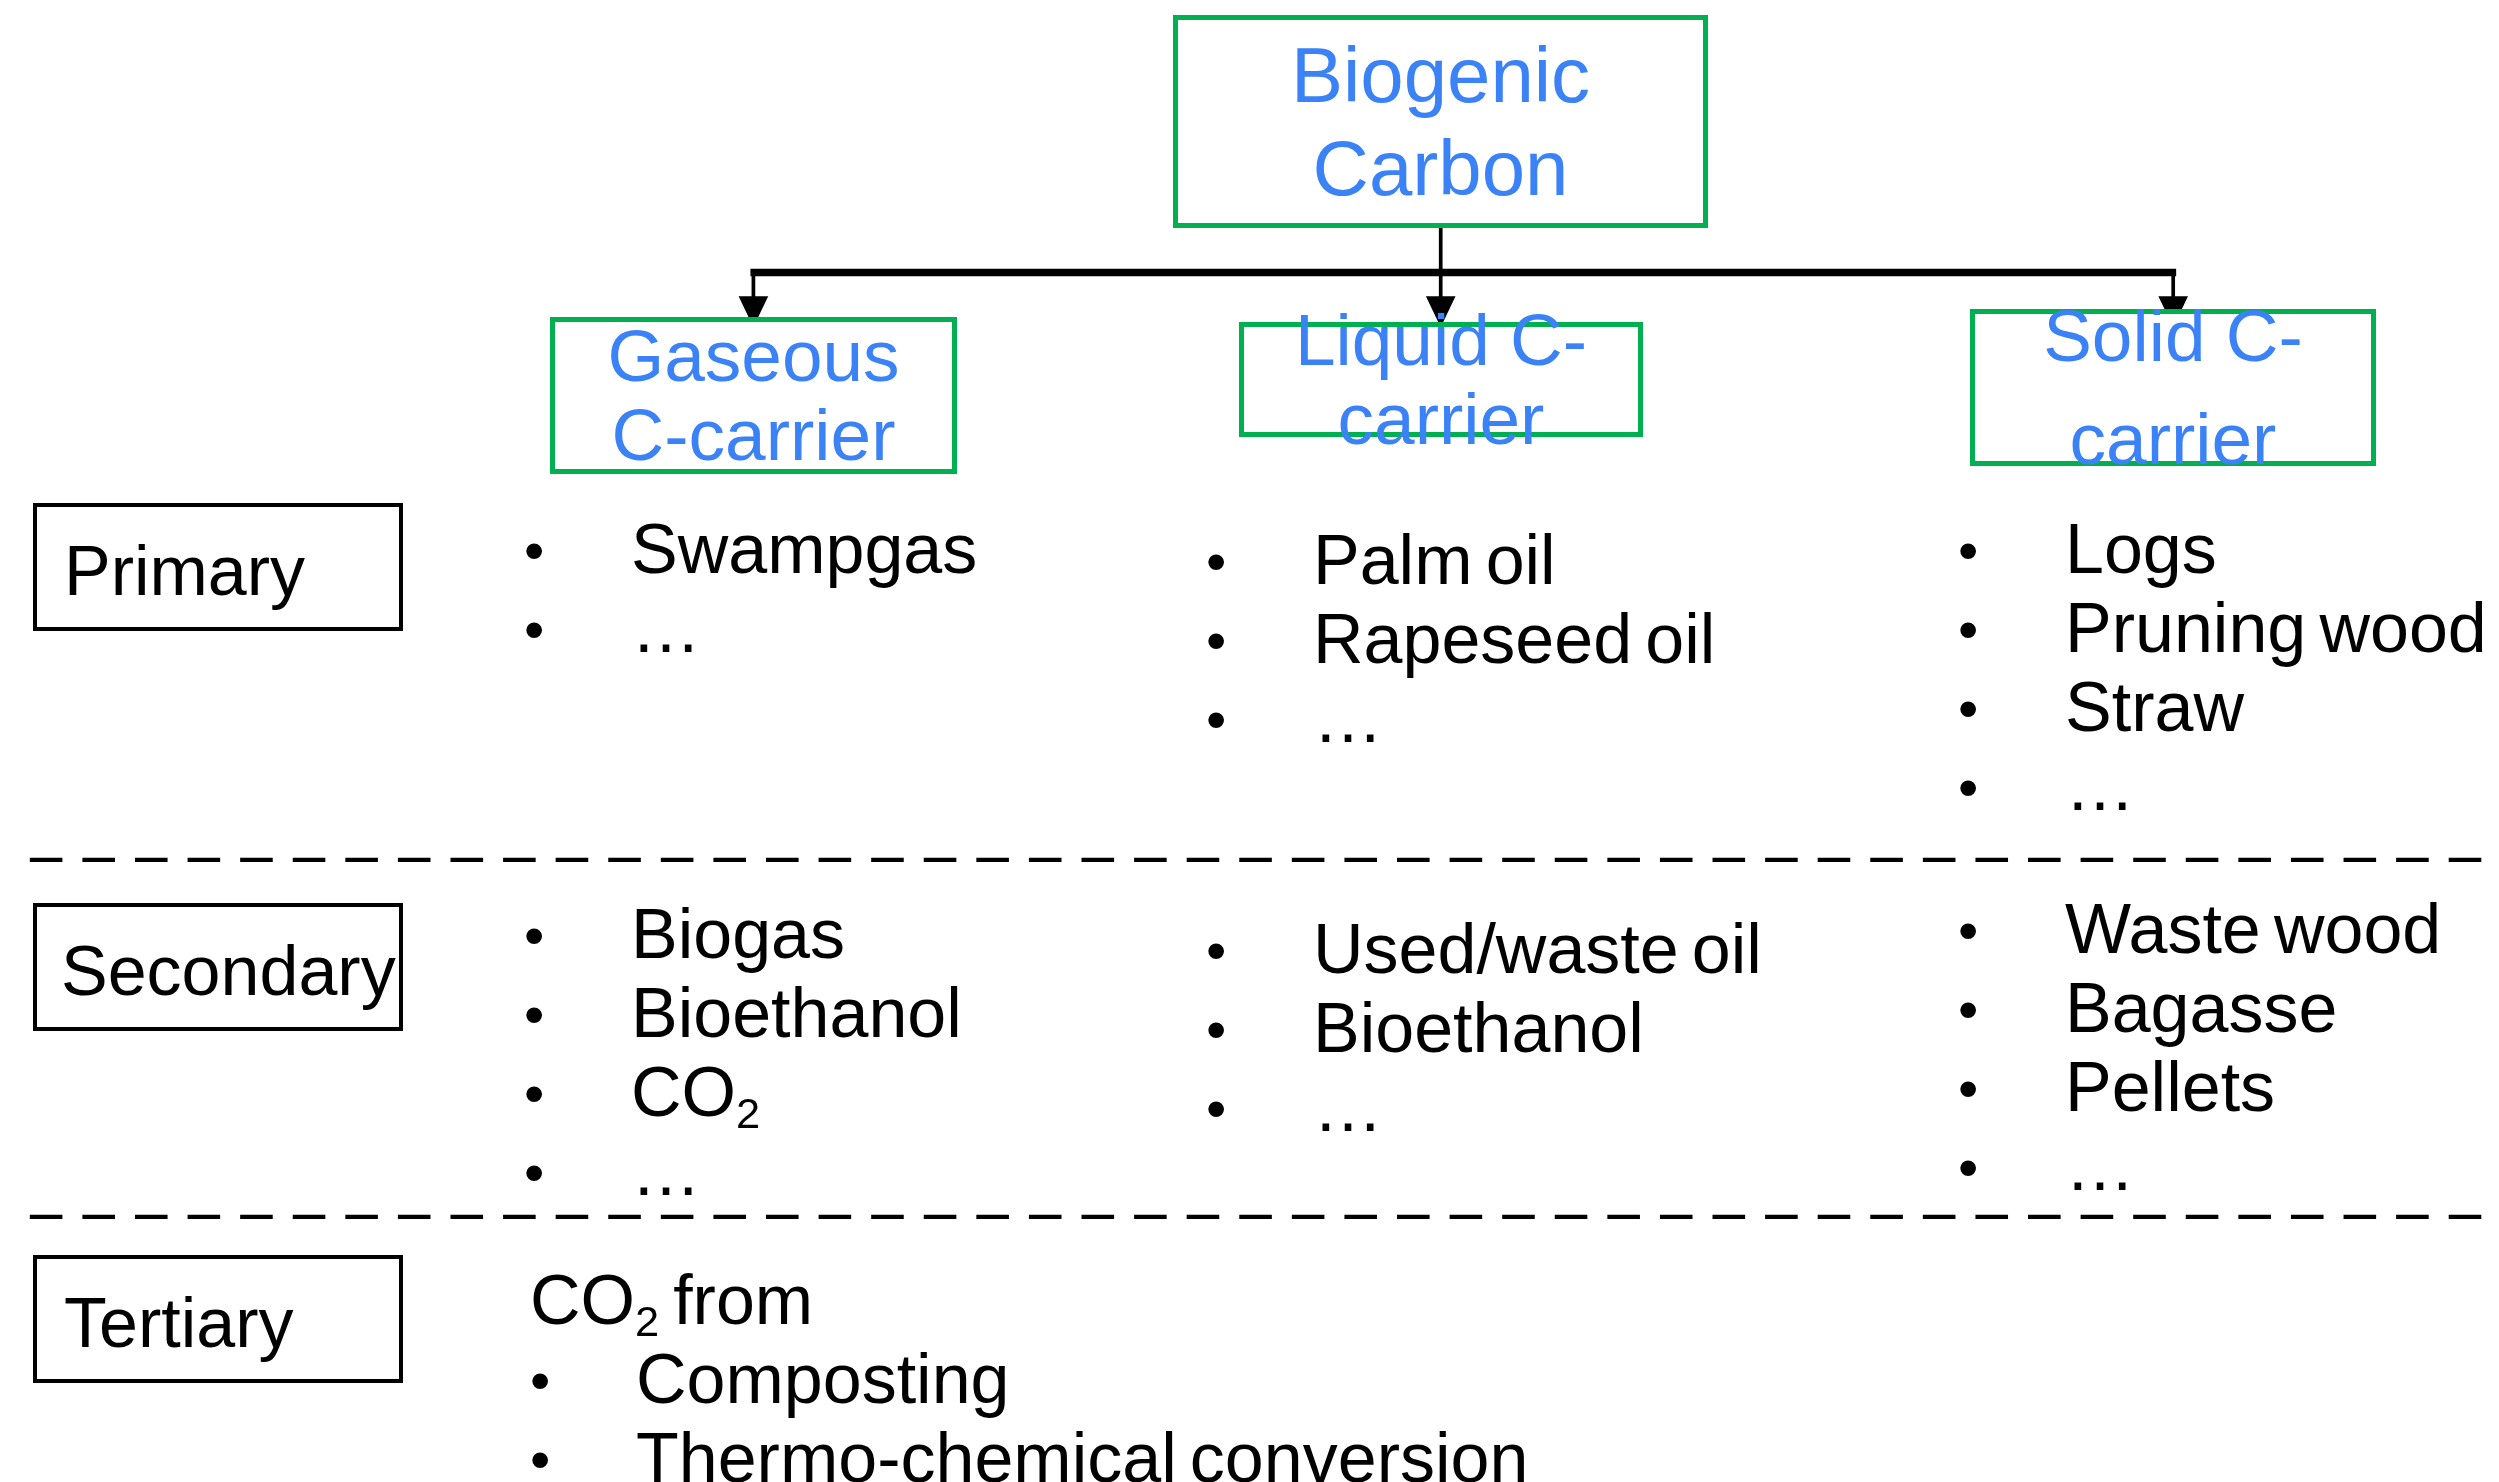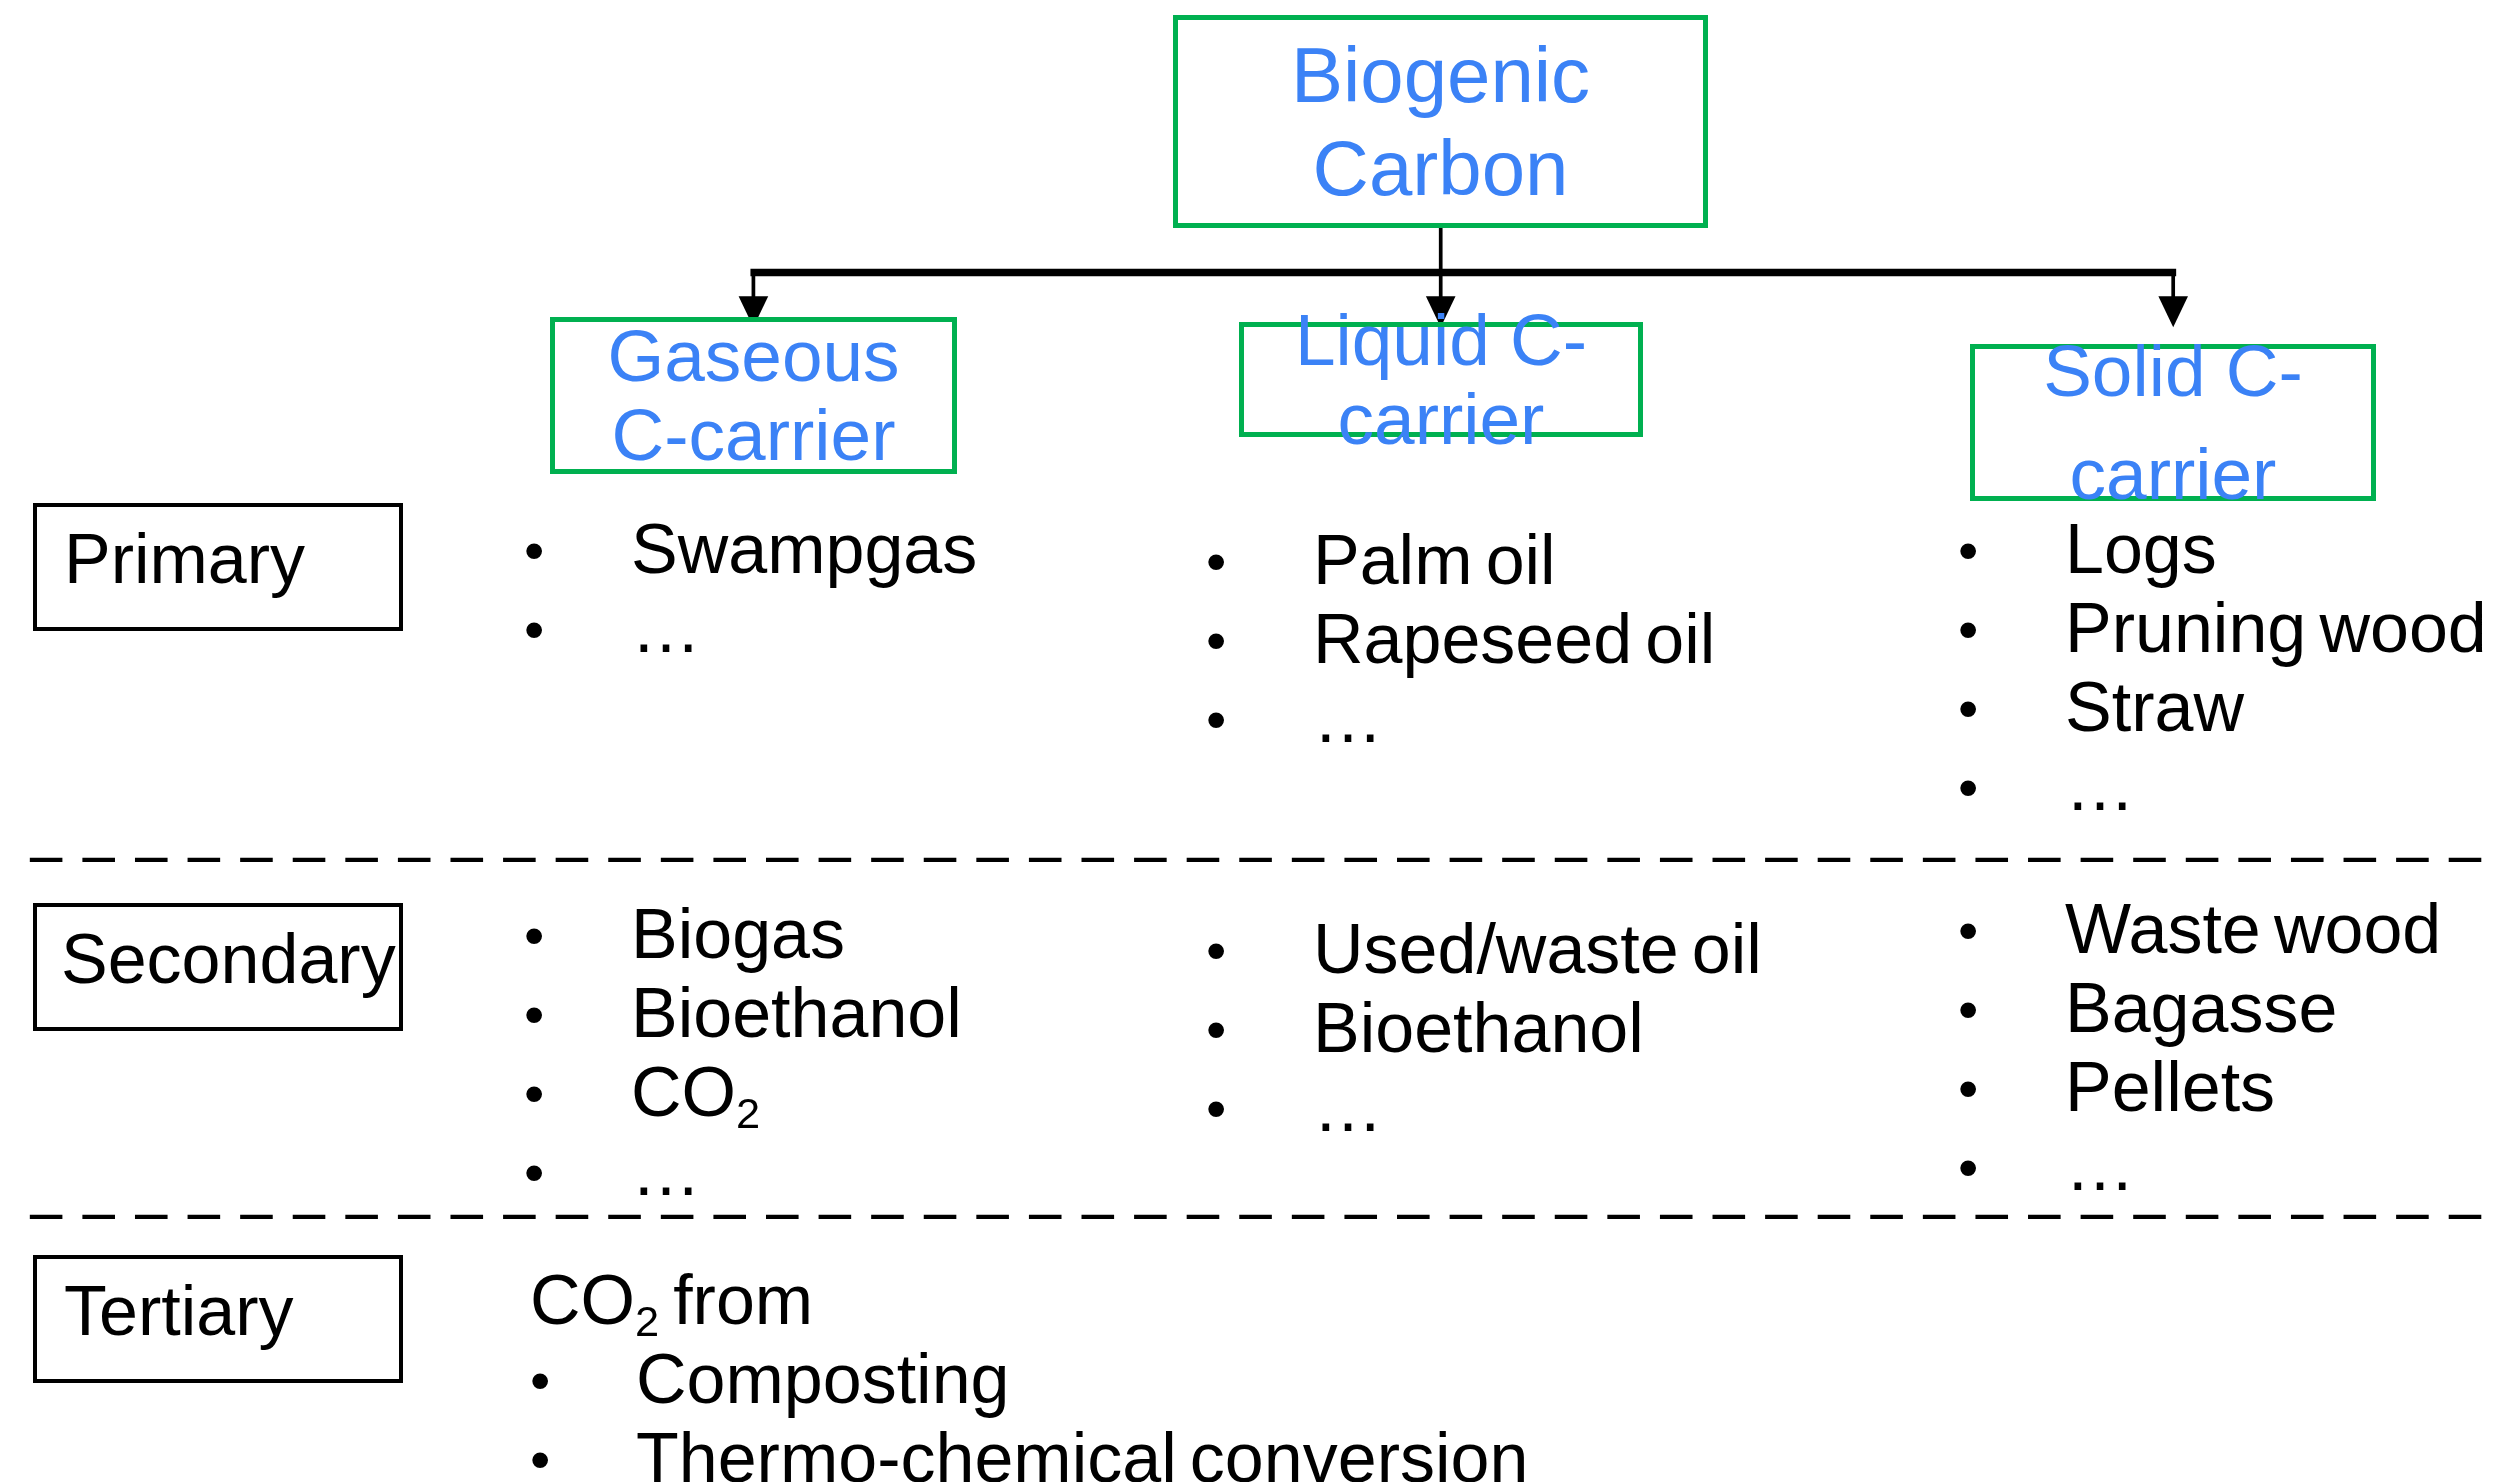--- a/index.html
+++ b/index.html
@@ -45,21 +45,21 @@
   
   .row-box {
     position: absolute;
     box-sizing: border-box;
     left: 33px;
     width: 370px;
     height: 128px;
     border: 4.4px solid #000000;
     background: #FFFFFF;
     display: flex;
-    align-items: center;
+    align-items: flex-end;
     padding-left: 27px;
     padding-bottom: 16.3px;
     font-size: 70px;
   }
   
   .list {
     position: absolute;
     font-size: 70px;
     line-height: 79px;
     word-spacing: -0.09em;
@@ -104,21 +104,21 @@
   </div>
 
   <div class="green-box carrier" style="left:550px; top:317px; width:407px; height:157px;">
     <div>Gaseous</div>
     <div>C-carrier</div>
   </div>
   <div class="green-box carrier" style="left:1239px; top:322px; width:404px; height:115px;">
     <div>Liquid C-</div>
     <div>carrier</div>
   </div>
-  <div class="green-box carrier" style="left:1970px; top:344px; width:406px; height:157px;gap:24px;">
+  <div class="green-box carrier" style="left:1970px; top:309px; width:406px; height:157px;gap:24px;">
     <div>Solid C-</div>
     <div>carrier</div>
   </div>
 
   <div class="row-box" style="top:503px;">
     <span>Primary</span>
   </div>
   <div class="row-box" style="top:903px;padding-left:24px;">
     <span>Secondary</span>
   </div>

